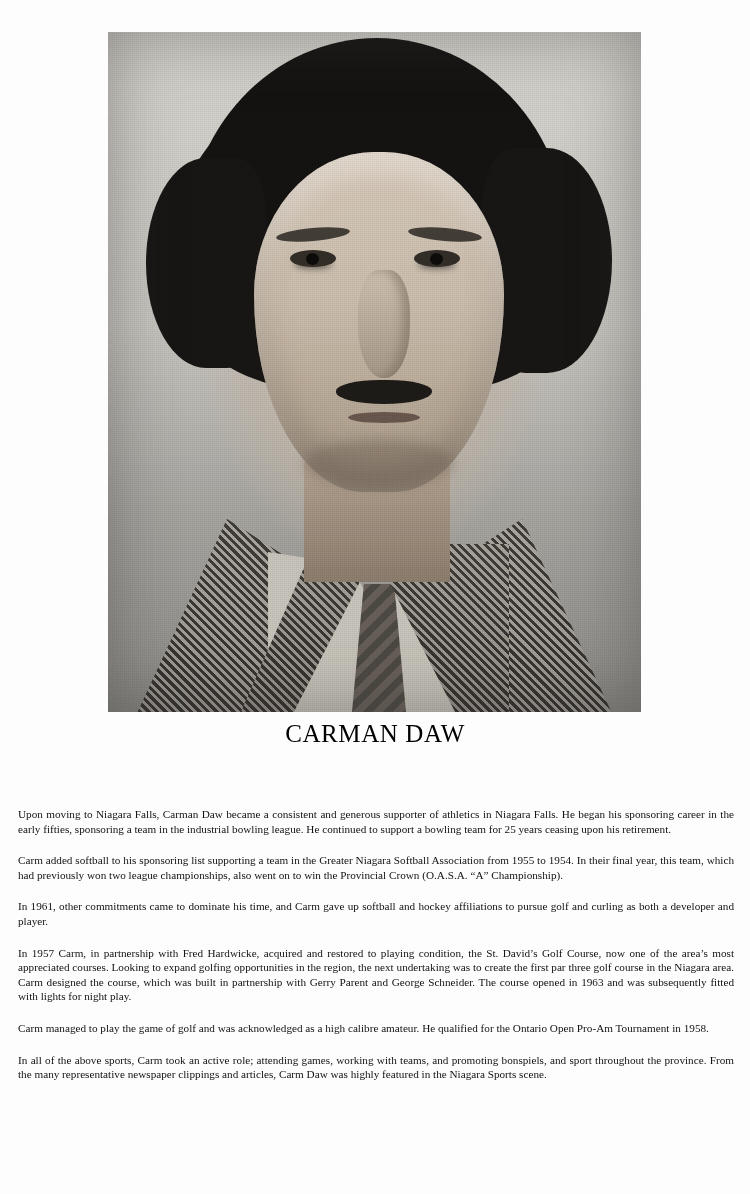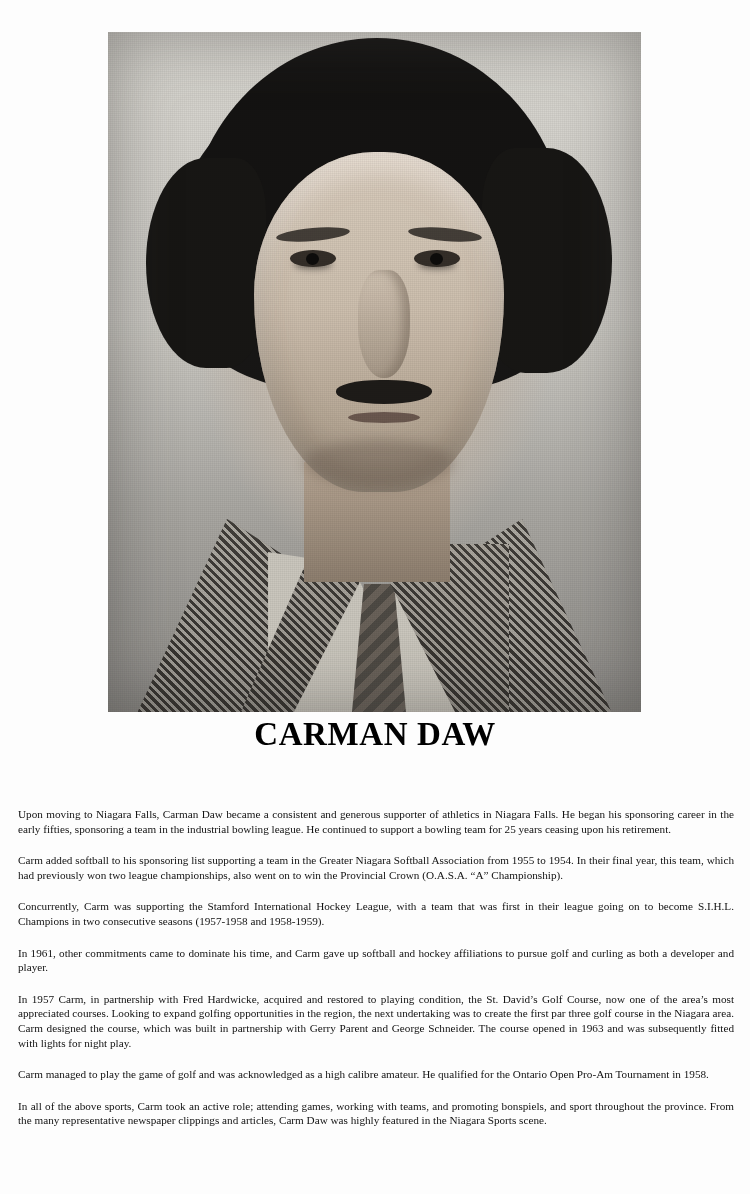--- a/index.html
+++ b/index.html
@@ -222,22 +222,22 @@
 
   
   .titles {
     position: absolute;
     left: 0;
     top: 718px;
     width: 750px;
     text-align: center;
   }
   .name-title {
-    font-size: 33px;
-    font-weight: bold;
+    font-size: 25px;
+    font-weight: normal;
     letter-spacing: 0.6px;
     line-height: 32px;
   }
   .role-title {
     font-size: 25px;
     font-weight: bold;
     letter-spacing: 0.6px;
     line-height: 32px;
   }
 
@@ -297,21 +297,20 @@
     </div>
   </div>
 
   <div class="titles">
     <div class="name-title">CARMAN DAW</div>
   </div>
 
   <div class="body-copy">
     <p>Upon moving to Niagara Falls, Carman Daw became a consistent and generous supporter of athletics in Niagara Falls. He began his sponsoring career in the early fifties, sponsoring a team in the industrial bowling league. He continued to support a bowling team for 25 years  ceasing upon his retirement.</p>
     <p>Carm added softball to his sponsoring list supporting a team in the Greater Niagara Softball Association from 1955 to 1954. In their final year, this team, which had previously won two league championships, also went on to win the Provincial Crown (O.A.S.A. “A” Championship).</p>
-    <p>Concurrently, Carm was supporting the Stamford International Hockey League, with a team that was first in their league going on to become S.I.H.L. Champions in two consecutive seasons (1957-1958 and 1958-1959).</p>
     <p>In 1961, other commitments came to dominate his time, and Carm gave up softball and hockey affiliations to pursue golf and curling as both a developer and player.</p>
     <p>In 1957 Carm, in partnership with Fred Hardwicke, acquired and restored to playing condition, the St. David’s Golf Course, now one of the area’s most appreciated courses. Looking to expand golfing opportunities in the region, the next undertaking was to create the first par three golf course in the Niagara area. Carm designed the course, which was built in partnership with Gerry Parent and George Schneider.  The course opened in 1963 and was subsequently fitted with lights for night play.</p>
     <p>Carm managed to play the game of golf and was acknowledged as a high calibre amateur. He qualified for the Ontario Open Pro-Am Tournament in 1958.</p>
     <p>In all of the above sports, Carm took an active role; attending games, working with teams, and promoting bonspiels, and sport throughout the province. From the many representative newspaper clippings and articles, Carm Daw was highly featured in the Niagara Sports scene.</p>
   </div>
 
 
 </div>
 
 </body></html>

